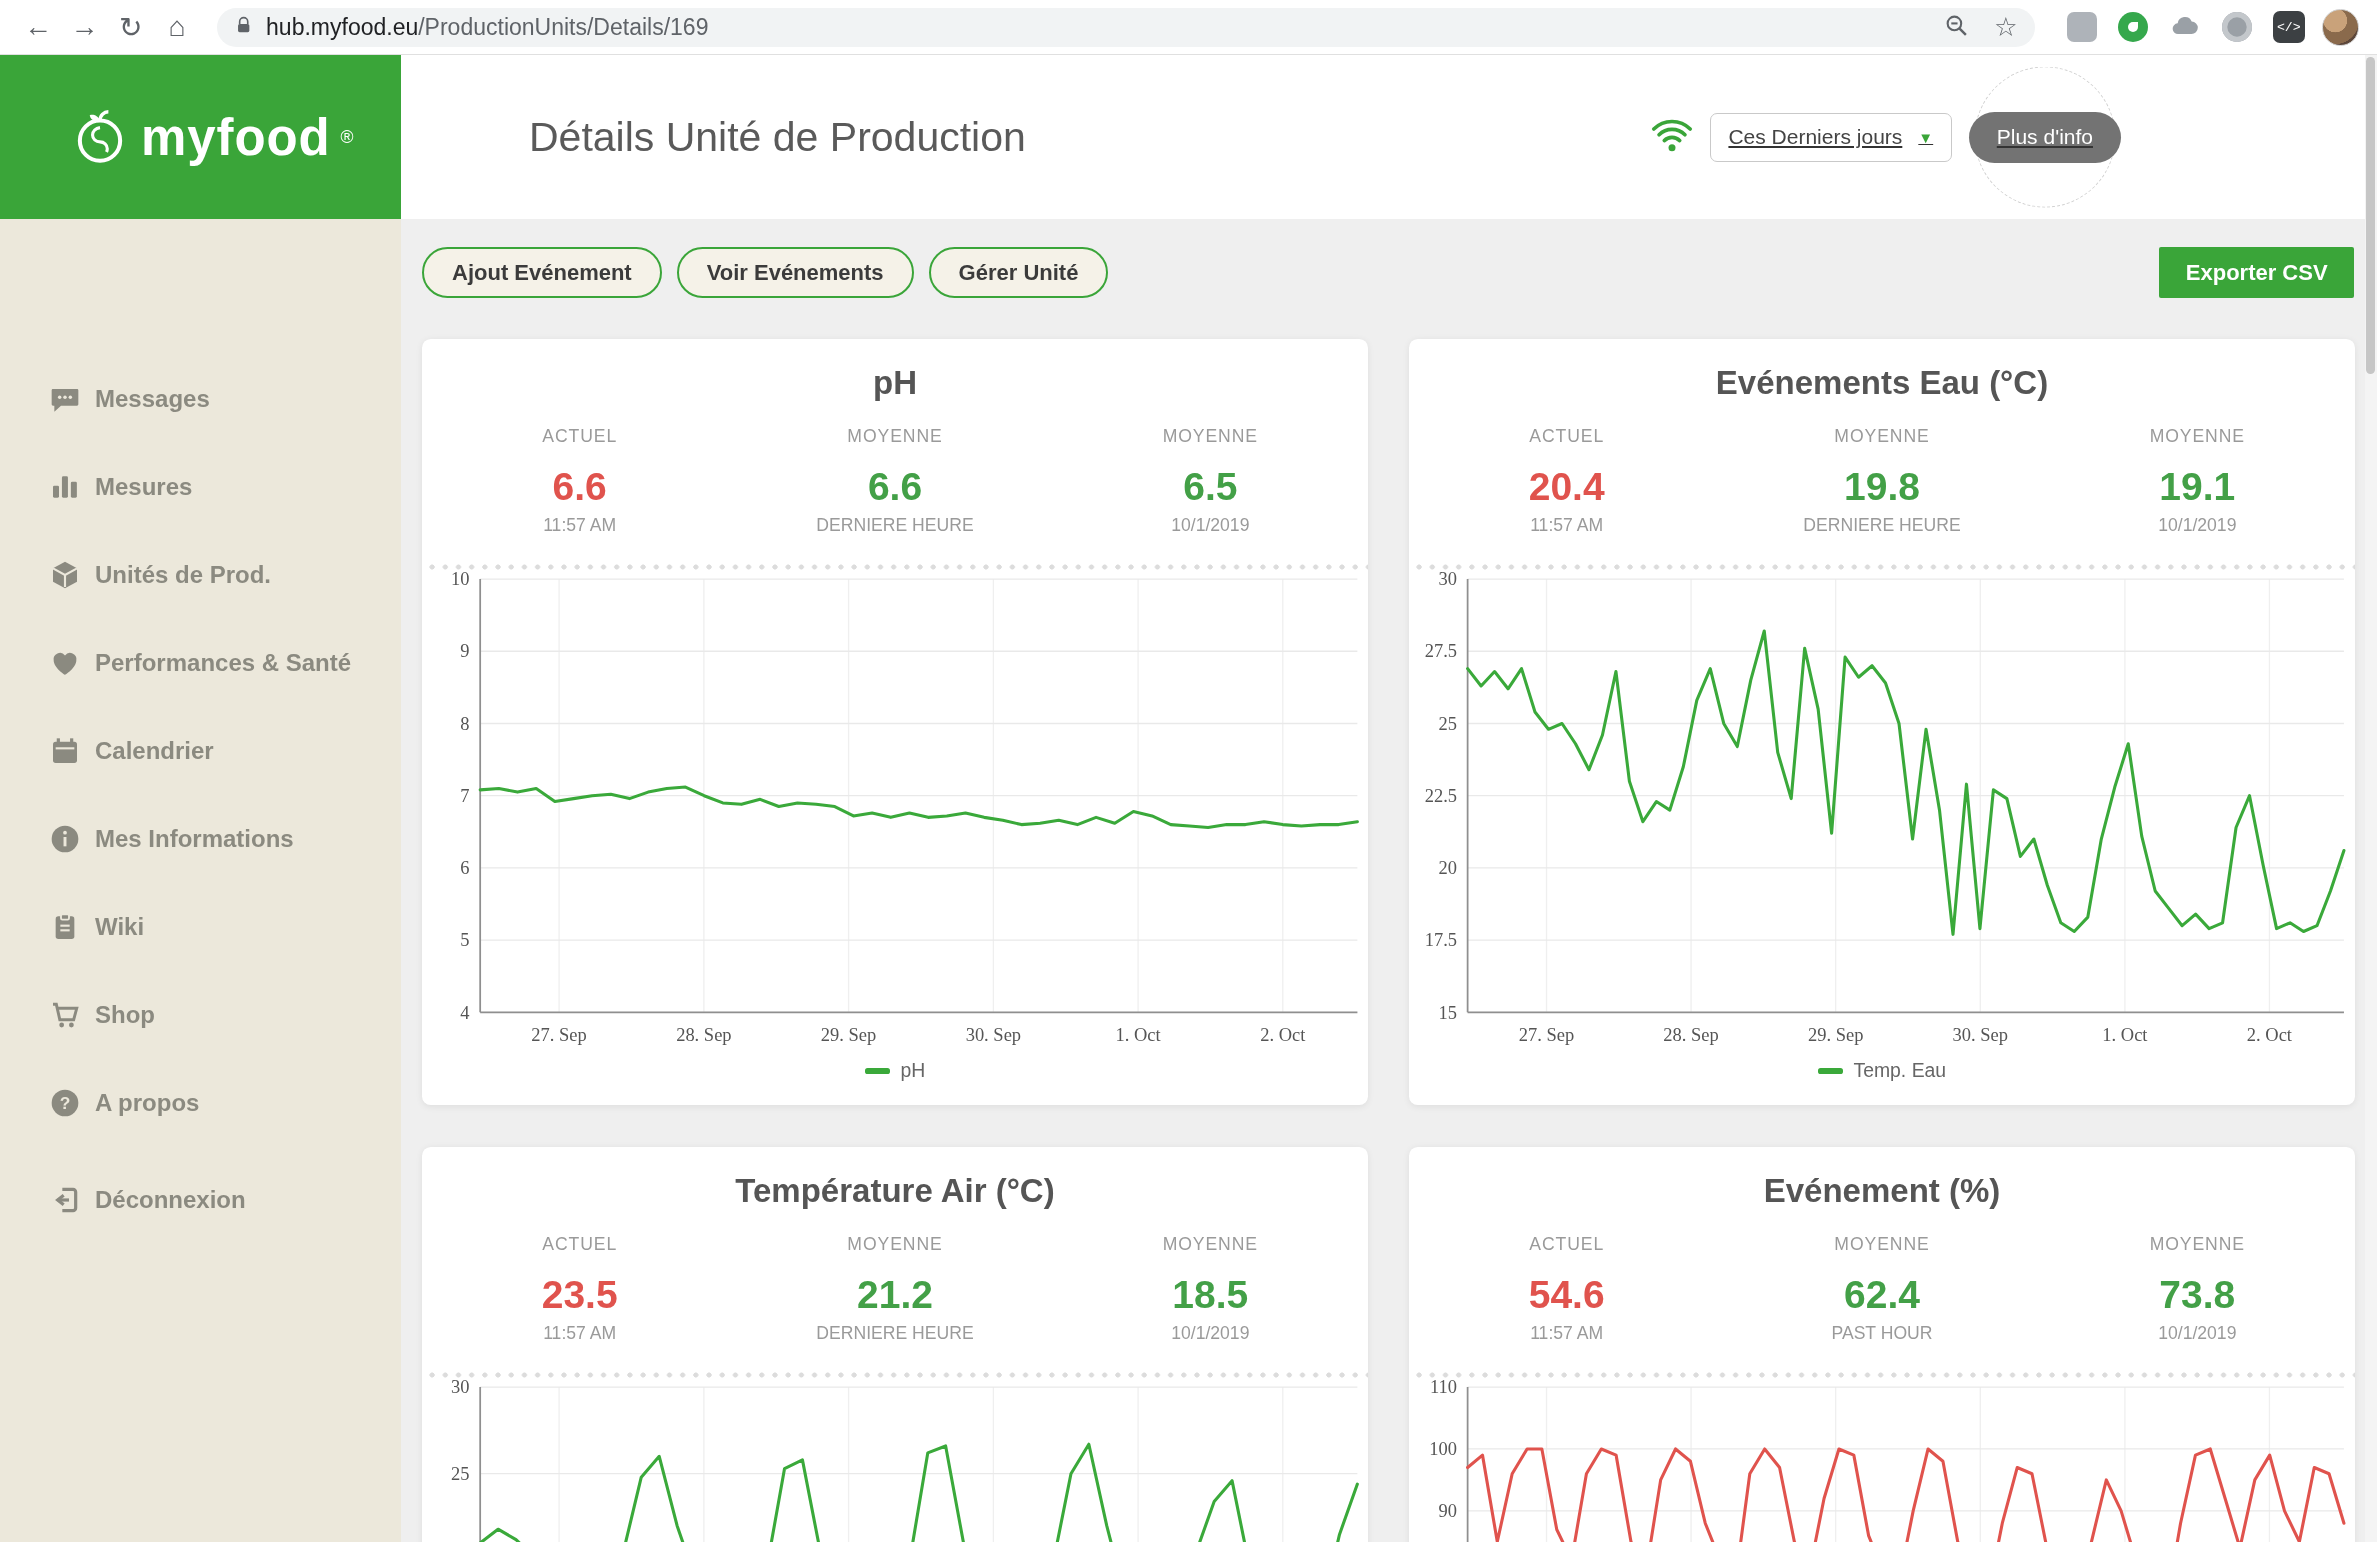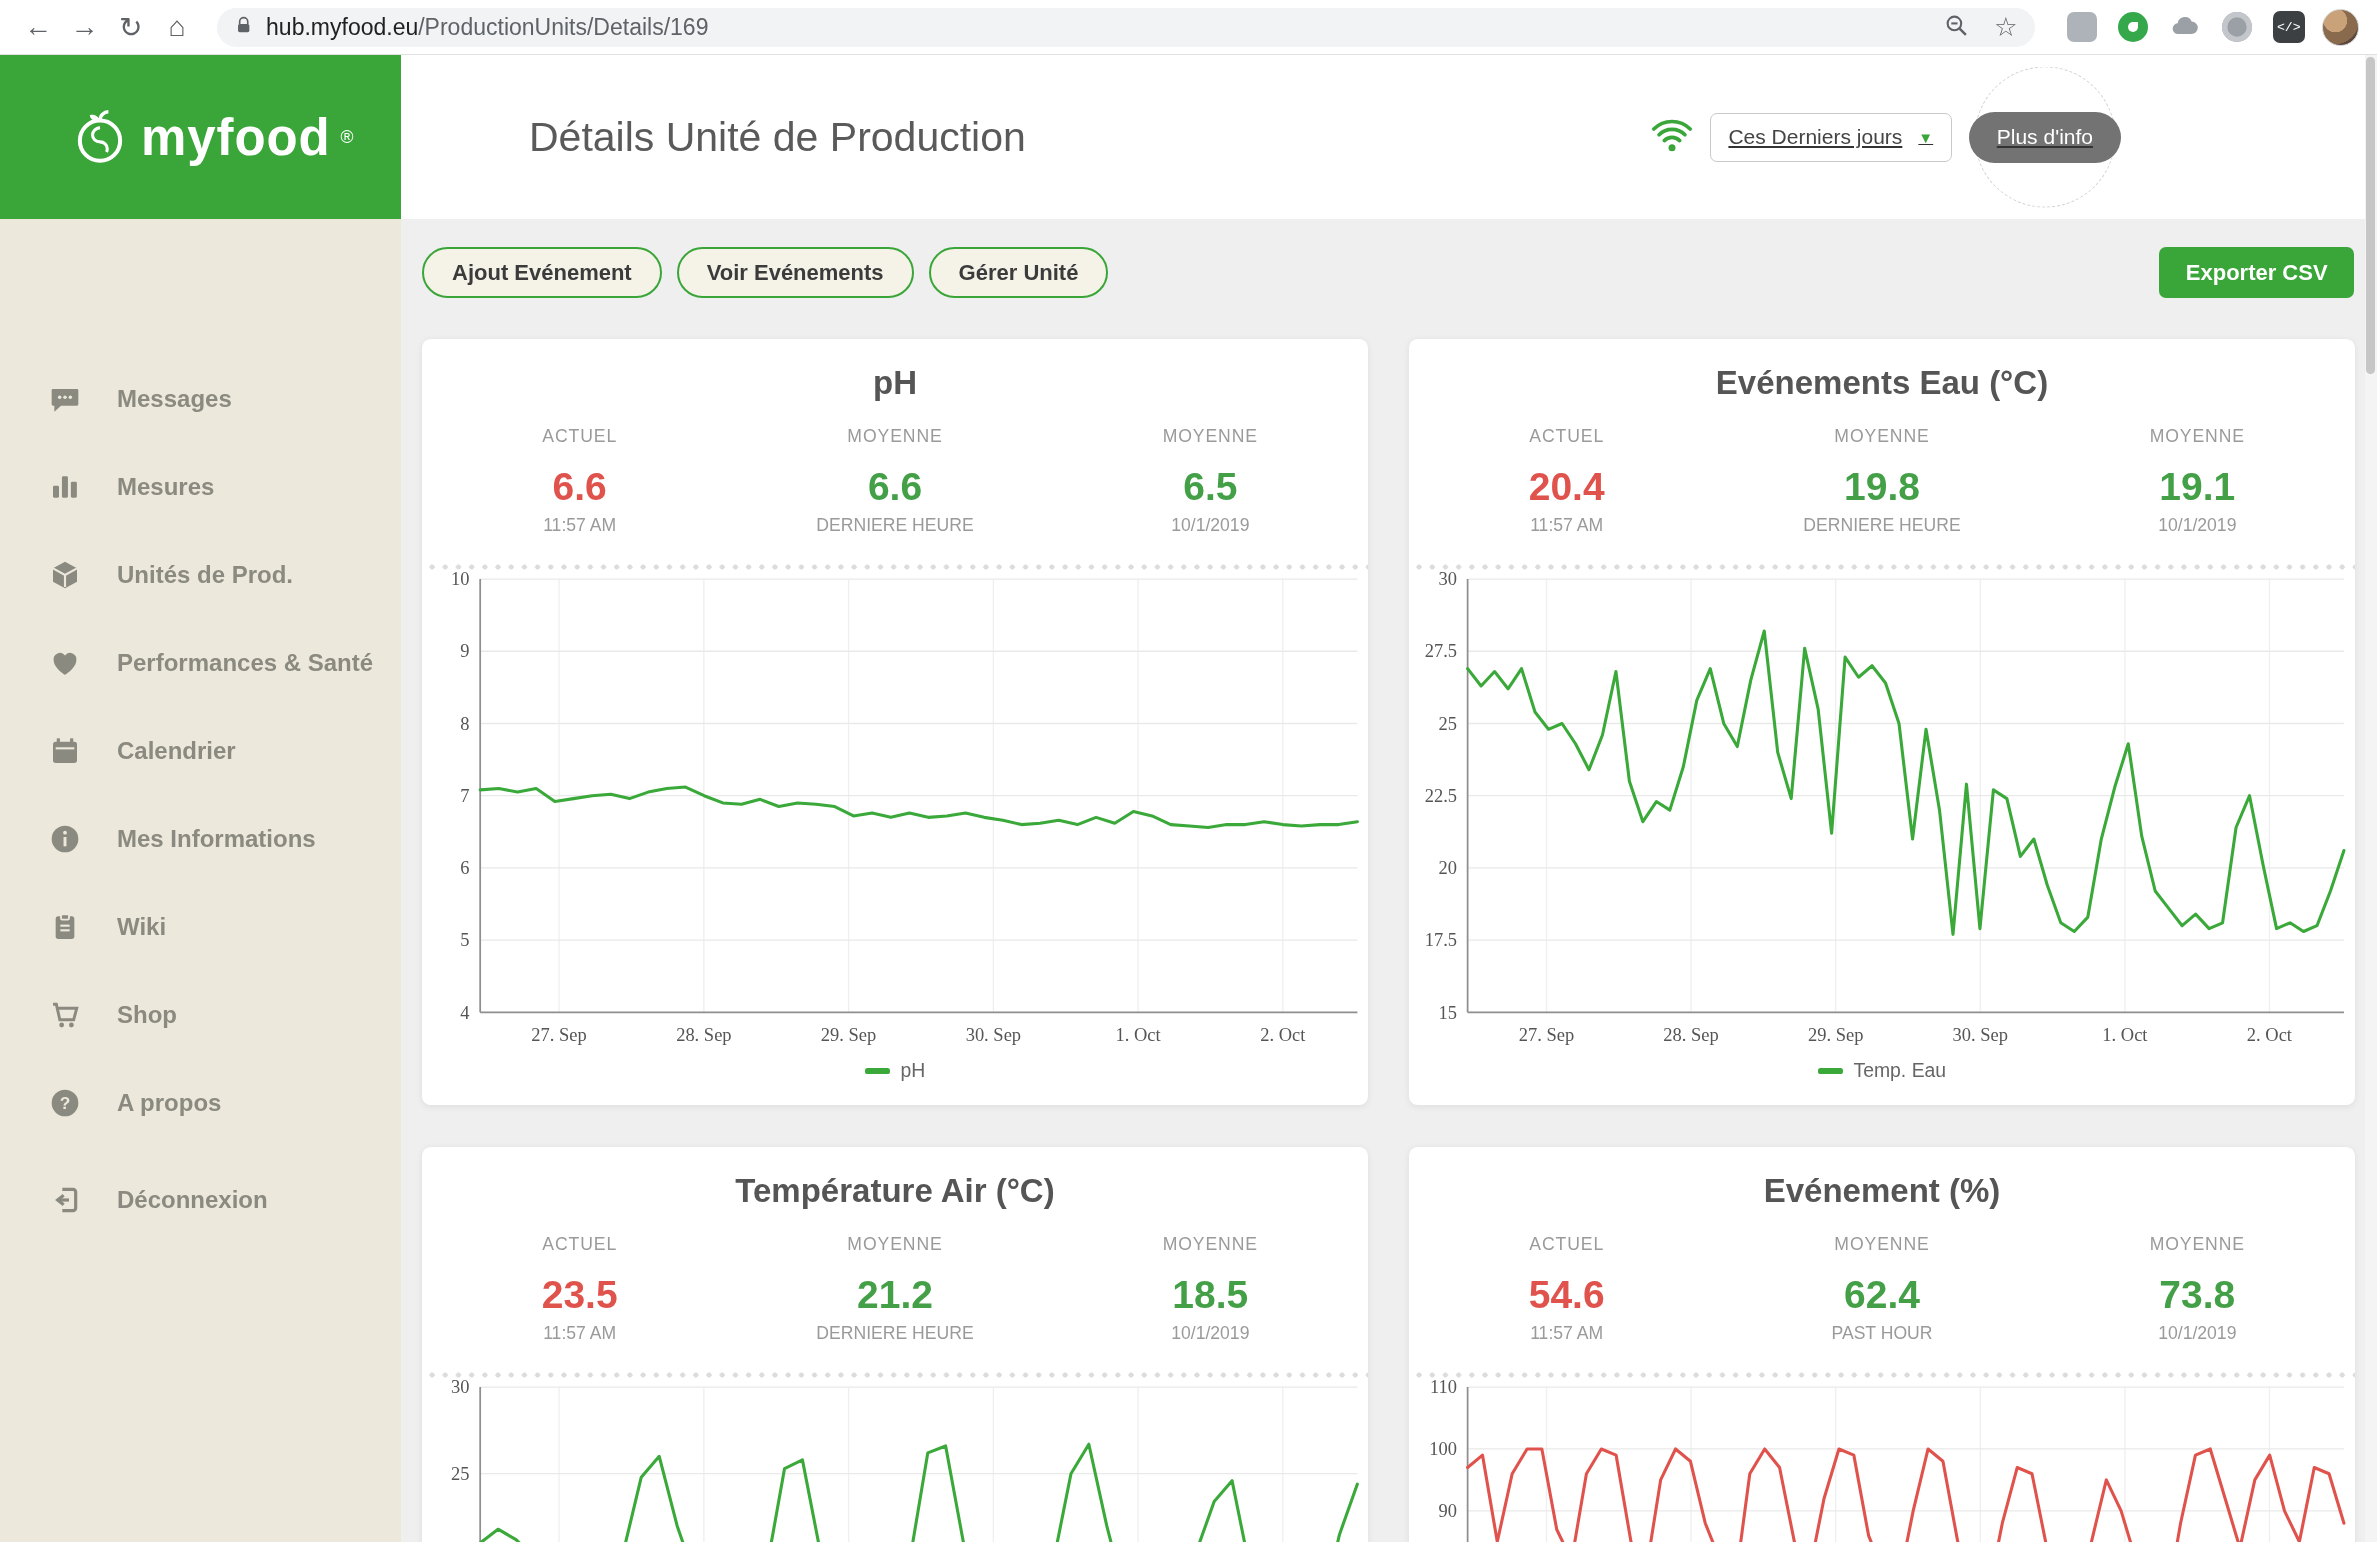--- a/index.html
+++ b/index.html
@@ -29,21 +29,21 @@
   .avatar { width: 37px; height: 37px; border-radius: 50%;
             background: radial-gradient(circle at 35% 30%, #c9a27a 0 35%, #8a6a4c 36% 70%, #5d473a 71%); border: 0.9px solid #d0d0d0; }
 
   
   .app { display: flex; height: 1488px; }
   .sidebar { width: 401px; flex: none; background: #ece8db; display: flex; flex-direction: column; }
   .logo { height: 164px; background: #3aa539; display: flex; align-items: center; padding-left: 69px; gap: 10px; }
   .logo-text { color: #fff; font-size: 51px; font-weight: bold; letter-spacing: 0.9px; }
   .logo-reg { color: #fff; font-size: 17.6px; vertical-align: super; }
   .menu { padding: 136px 0 0 49px; list-style: none; }
-  .menu li { display: flex; align-items: center; gap: 36px; height: 88px; color: #8b8a80;
+  .menu li { display: flex; align-items: center; gap: 14px; height: 88px; color: #8b8a80;
              font-size: 24px; font-weight: bold; cursor: pointer; }
   .menu li svg { flex: none; }
   .menu li.last { margin-top: 8.8px; }
 
   .main { flex: 1; display: flex; flex-direction: column; min-width: 0; }
   .page-header { height: 164px; background: #fff; display: flex; align-items: center;
                  padding: 0 53px 0 128px; }
   .page-title { font-size: 41px; font-weight: 400; color: #5a5a5a; }
   .header-controls { margin-left: auto; margin-right: 203px; display: flex; align-items: center; gap: 17px; text-decoration: underline; }
   .range-select { height: 49px; border: 1.8px solid #c9c9c9; border-radius: 7px; background: #fff;
@@ -55,21 +55,21 @@
                   transform: translate(-50%, -50%); }
   .more-info { position: relative; height: 51px; padding: 0 28px; background: #737373; color: #fff;
                border: none; border-radius: 25.6px; font-size: 21px; display: flex; align-items: center; }
 
   .content { flex: 1; background: #efefef; padding: 28px 23px 0 21px; overflow: hidden; }
   .toolbar { display: flex; align-items: flex-start; gap: 15px; margin-bottom: 41px; }
   .pill-btn { height: 51px; padding: 0 28px; border: 2.2px solid #3aa539; border-radius: 25.6px;
               background: #f5f2e8; font-size: 22px; font-weight: bold; color: #3b3b3b;
               display: flex; align-items: center; font-family: inherit; }
   .export-btn { margin-left: auto; height: 51px; padding: 0 26.4px; background: #3aa539; color: #fff;
-                border: none; border-radius: 7px; font-size: 22px; font-weight: bold;
+                border: none; border-radius: 2px; font-size: 22px; font-weight: bold;
                 display: flex; align-items: center; font-family: inherit; }
 
   .grid { display: grid; grid-template-columns: 1fr 1fr; gap: 42px 41px; }
   .card { background: #fff; border-radius: 8.8px; box-shadow: 0 1.8px 7px rgba(0,0,0,0.07);
           padding-top: 25px; height: 766px; display: flex; flex-direction: column; }
   .card-title { font-size: 33px; color: #555; text-align: center; height: 41px; }
   .stats { display: flex; margin-top: 21px; }
   .stat { flex: 1; text-align: center; }
   .stat-label { font-size: 17.6px; color: #9a9a9a; letter-spacing: 0.9px; }
   .stat-value { font-size: 39px; font-weight: bold; margin-top: 18px; }

